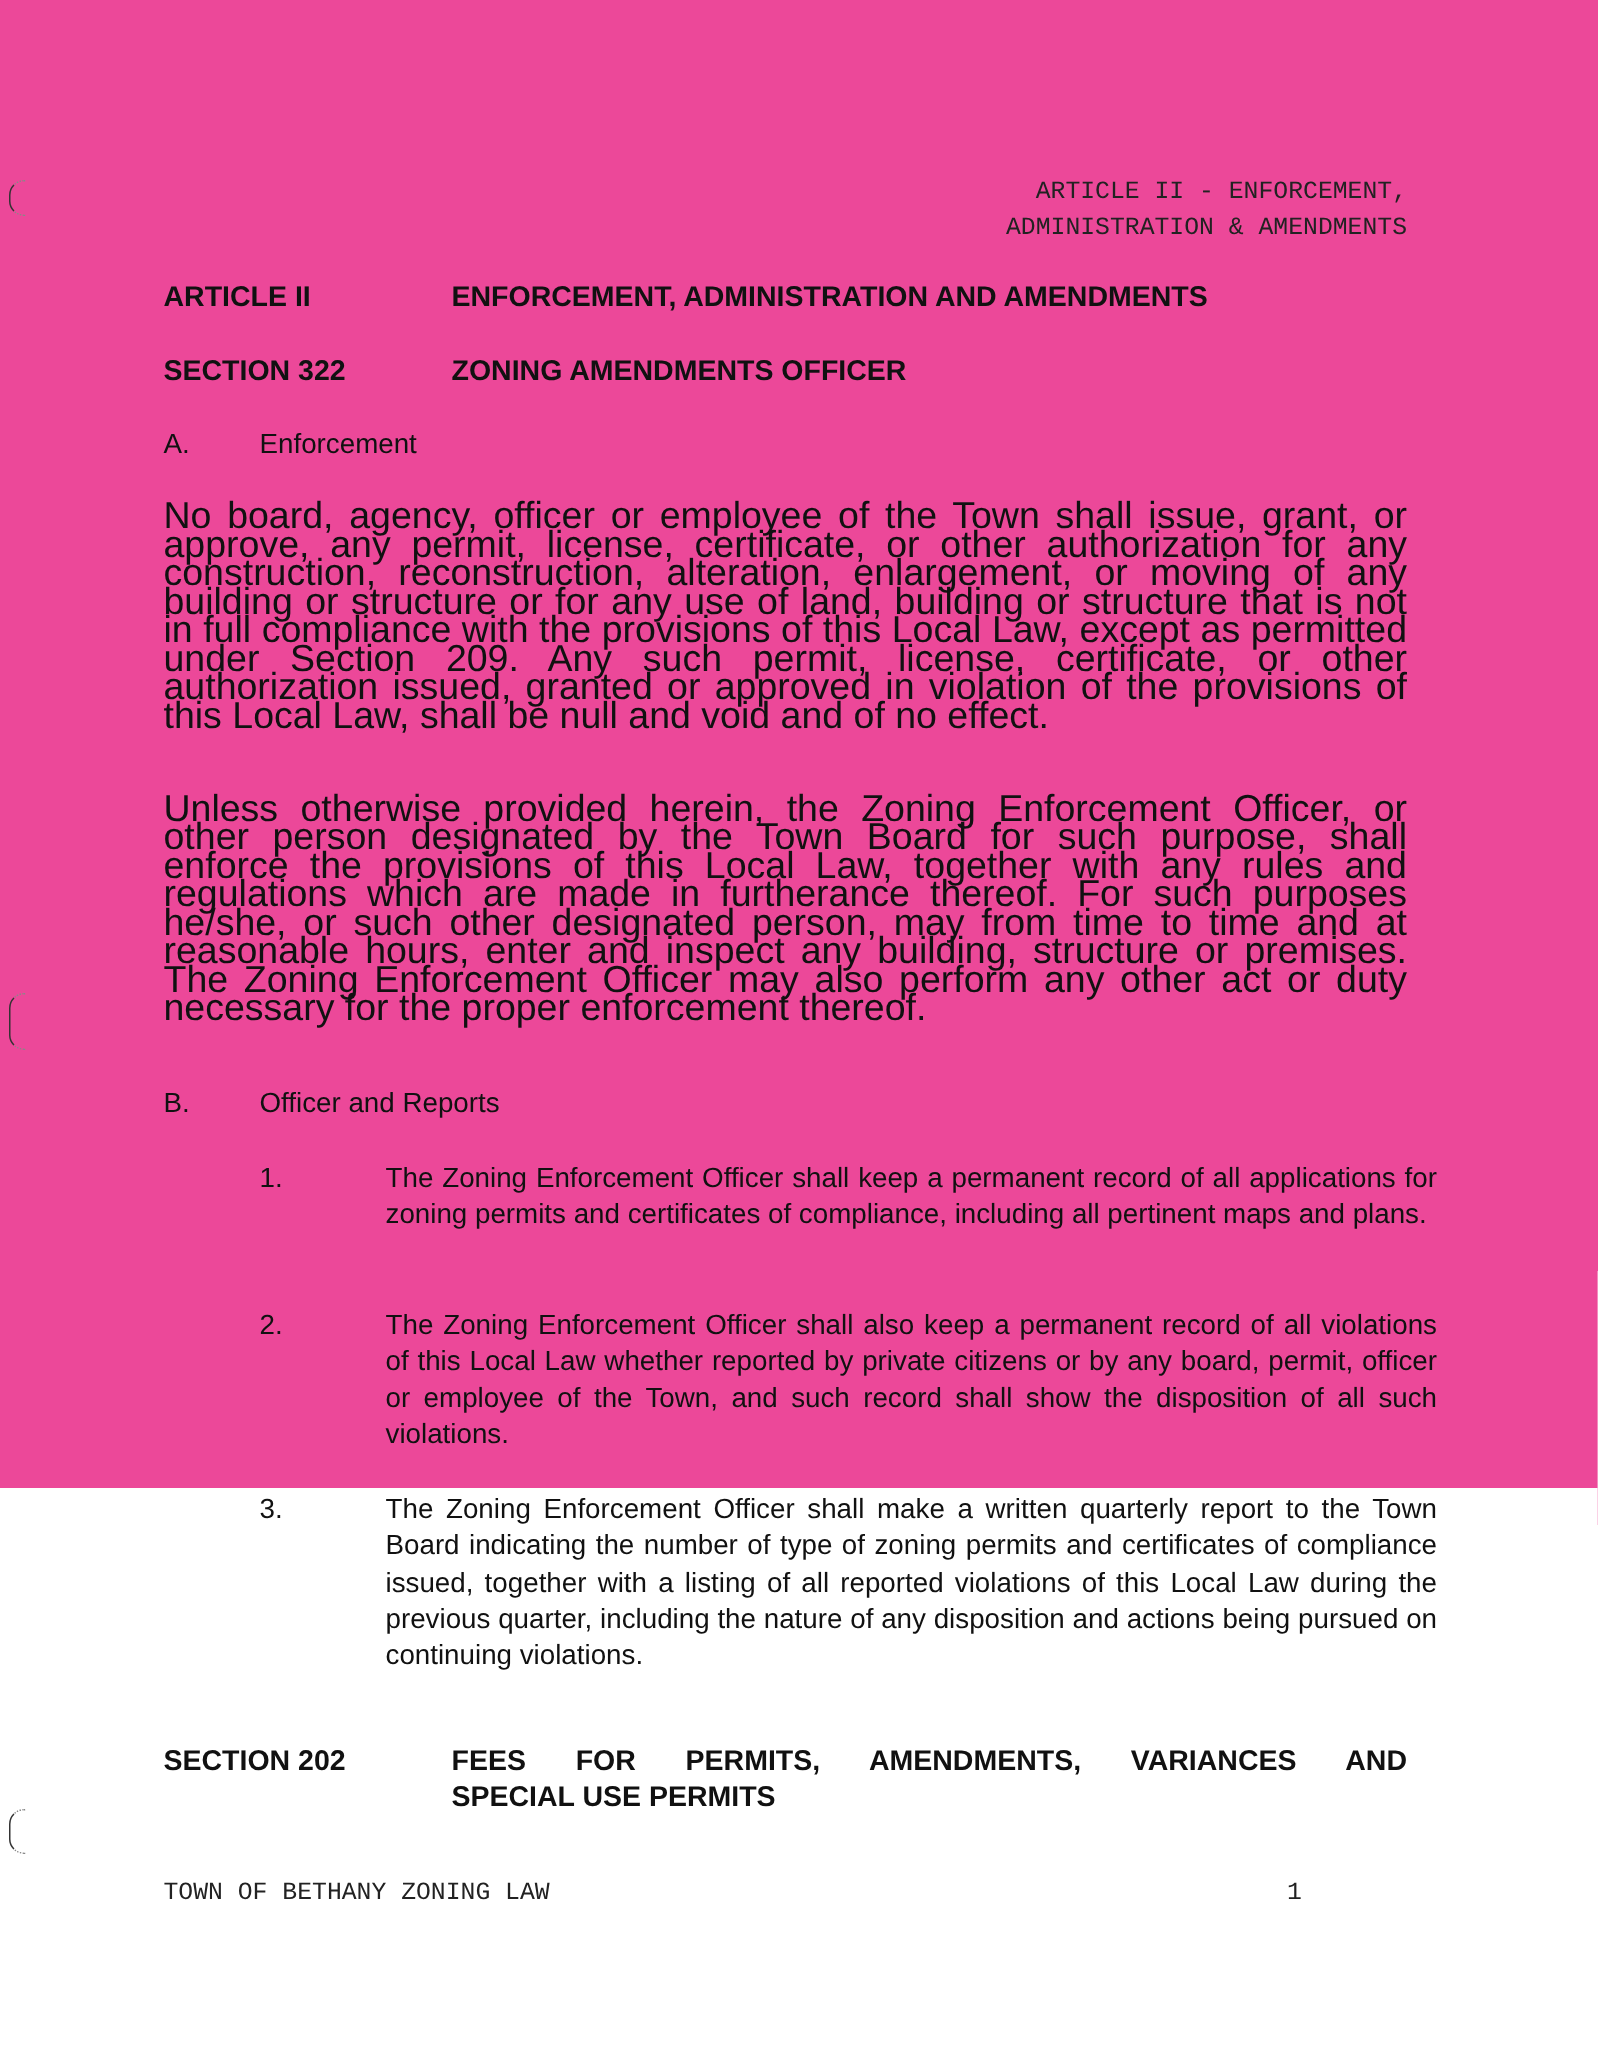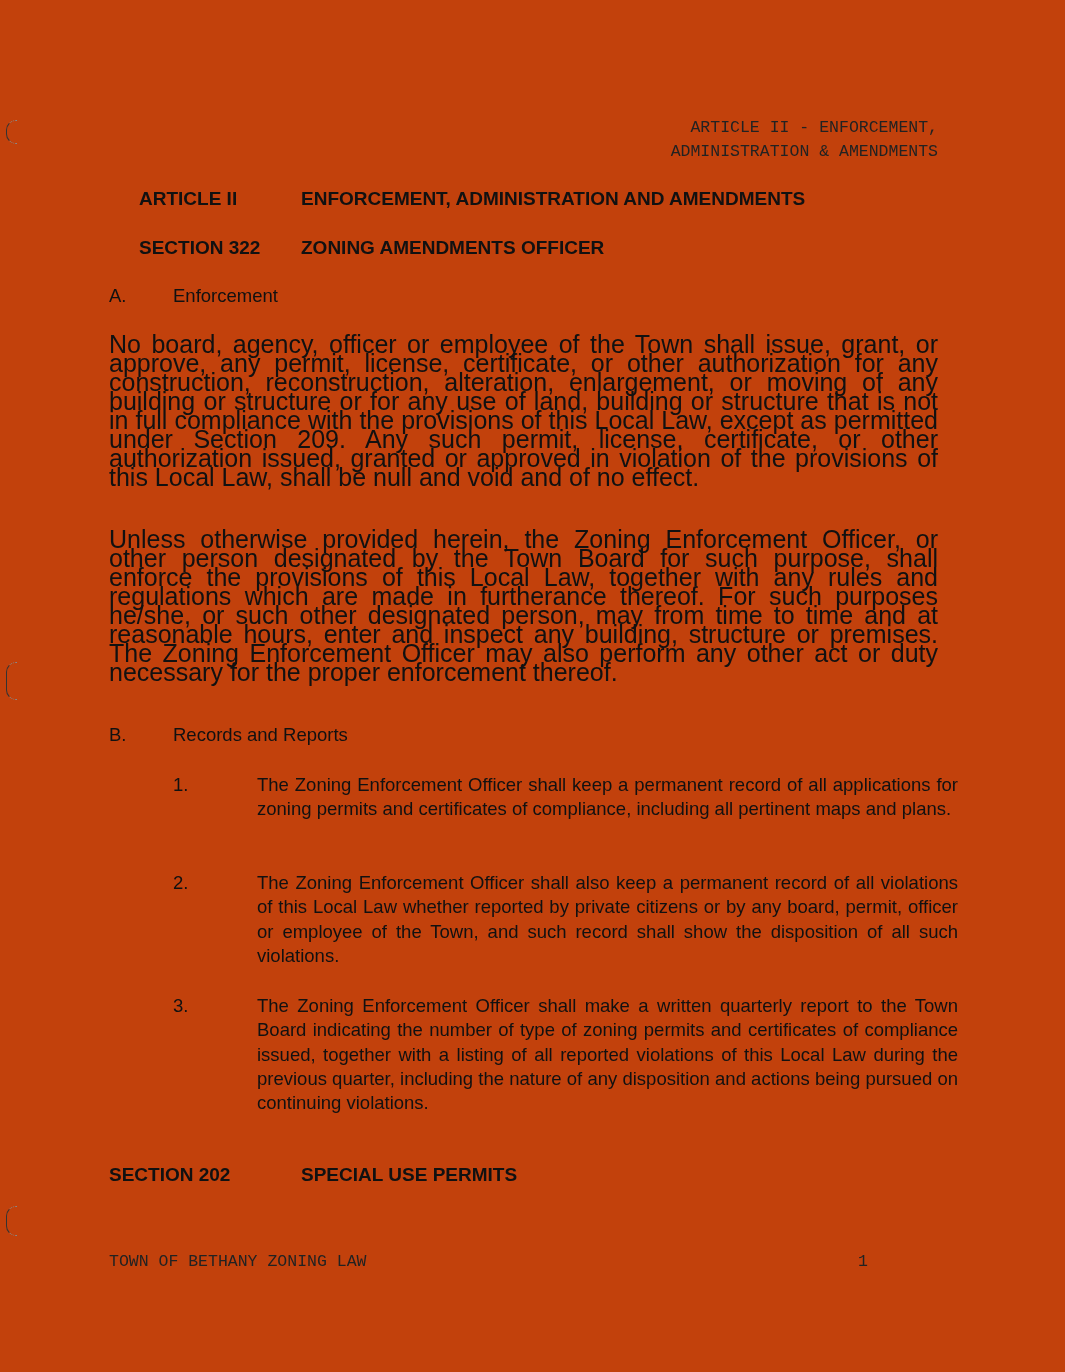--- a/index.html
+++ b/index.html
@@ -1,26 +1,26 @@
 <!DOCTYPE html>
 <html><head>
 <meta charset="utf-8">
 <style>
   html, body { margin:0; padding:0; background:#ffffff; }
   body { width:1065px; height:1372px; position:relative; overflow:hidden; color:#111; }
-  .page { position:absolute; left:0; top:0; width:1065px; height:1372px; background:#c2410c; }
+  .page { position:absolute; left:0; top:0; width:1065px; height:992px; background:#ec4899; }
   .running-header {
     position:absolute; right:127px; top:116px; text-align:right;
     font-family:"Liberation Mono", monospace; font-size:16.5px; line-height:24px; color:#222;
   }
   .heading {
     position:absolute; left:109px; font-family:"Liberation Sans", sans-serif;
     font-weight:bold; font-size:19px; color:#111;
   }
-  .heading .num { position:absolute; left:0; top:0; white-space:nowrap;margin-left:30px; }
+  .heading .num { position:absolute; left:0; top:0; white-space:nowrap; }
   .heading .title { position:absolute; left:192px; top:0; white-space:nowrap; }
   .sub {
     position:absolute; left:109px; font-family:"Liberation Sans", sans-serif;
     font-size:18.5px; color:#111;
   }
   .sub .letter { position:absolute; left:0; top:0; }
   .sub .label { position:absolute; left:64px; top:0; white-space:nowrap; }
   .para {
     position:absolute; left:109px; width:829px;
     font-family:"Liberation Sans", sans-serif; font-size:25px; line-height:19px;
@@ -67,41 +67,42 @@
     <span class="letter">A.</span>
     <span class="label">Enforcement</span>
   </div>
 
   <div class="para" style="top:335px;">No board, agency, officer or employee of the Town shall issue, grant, or approve, any permit, license, certificate, or other authorization for any construction, reconstruction, alteration, enlargement, or moving of any building or structure or for any use of land, building or structure that is not in full compliance with the provisions of this Local Law, except as permitted under Section 209.  Any such permit, license, certificate, or other authorization issued, granted or approved in violation of the provisions of this Local Law, shall be null and void and of no effect.</div>
 
   <div class="para" style="top:530px;">Unless otherwise provided herein, the Zoning Enforcement Officer, or other person designated by the Town Board for such purpose, shall enforce the provisions of this Local Law, together with any rules and regulations which are made in furtherance thereof.  For such purposes he/she, or such other designated person, may from time to time and at reasonable hours, enter and inspect any building, structure or premises. The Zoning Enforcement Officer may also perform any other act or duty necessary for the proper enforcement thereof.</div>
 
   <div class="sub" style="top:724px;">
     <span class="letter">B.</span>
-    <span class="label">Records and Reports</span>
+    <span class="label">Officer and Reports</span>
   </div>
 
   <div class="item" style="top:773px;">
     <span class="inum">1.</span>
     <span class="itext">The Zoning Enforcement Officer shall keep a permanent record of all applications for zoning permits and certificates of compliance, including all pertinent maps and plans.</span>
   </div>
 
   <div class="item" style="top:871px;">
     <span class="inum">2.</span>
     <span class="itext">The Zoning Enforcement Officer shall also keep a permanent record of all violations of this Local Law whether reported by private citizens or by any board, permit, officer or employee of the Town, and such record shall show the disposition of all such violations.</span>
   </div>
 
   <div class="item" style="top:994px;">
     <span class="inum">3.</span>
     <span class="itext">The Zoning Enforcement Officer shall make a written quarterly report to the Town Board indicating the number of type of zoning permits and certificates of compliance issued, together with a listing of all reported violations of this Local Law during the previous quarter, including the nature of any disposition and actions being pursued on continuing violations.</span>
   </div>
 
   <div class="sec202">
     <span class="num">SECTION 202</span>
     <span class="title">
+      <span class="l1">FEES FOR PERMITS, AMENDMENTS, VARIANCES AND</span>
       <span>SPECIAL USE PERMITS</span>
     </span>
   </div>
 
   <div class="footer-left">TOWN OF BETHANY ZONING LAW</div>
   <div class="footer-right">1</div>
 
 </div>
 
 </body></html>

